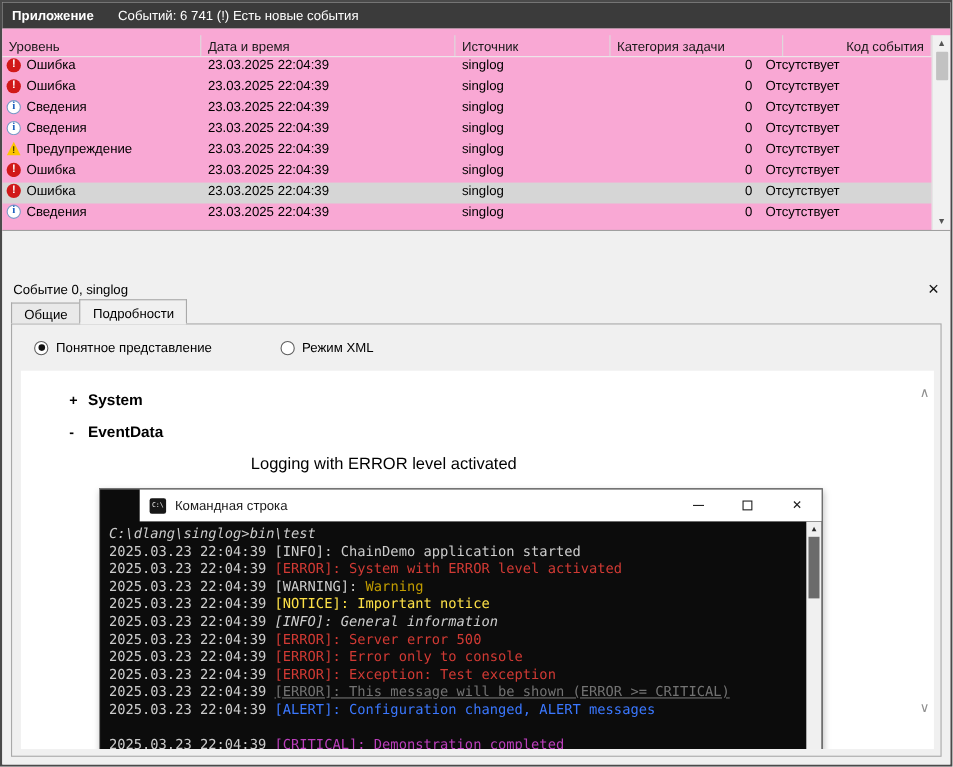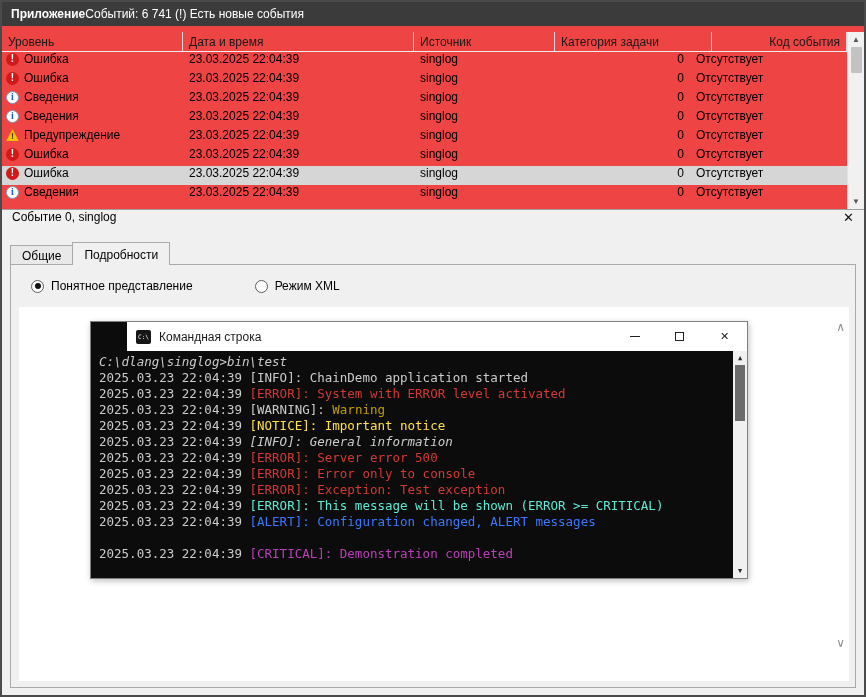--- a/index.html
+++ b/index.html
@@ -7,27 +7,27 @@
 
   .window {
     width:866px; height:697px; position:relative;
     background:#f0f0f0; border:2px solid #4a4a4a;
     font-size:12px; color:#000; overflow:hidden;
   }
 
   
   .titlebar {
     height:24px; background:#3b3b3b; color:#fff;
-    display:flex; align-items:center; padding:0 9px; gap:0;
+    display:flex; align-items:center; padding:0 9px; gap:22px;
   }
   .app-title { font-weight:bold; }
 
   
   .table-section {
-    height:184px; background:#ef4444; position:relative;
+    height:184px; background:#f9a8d4; position:relative;
     border-bottom:1px solid #9f9f9f; padding:6px 17px 0 0;
   }
   .tbl-header { display:flex; height:20px; border-bottom:1px solid #ececec; }
   .tbl-header .cell {
     padding:3px 6px 0 6px; border-right:1px solid #dcdcdc;
     white-space:nowrap; overflow:hidden; color:#1a1a1a;
   }
   .c-level { width:181px; }
   .c-datetime { width:231px; }
   .c-source { width:141px; }
@@ -55,22 +55,22 @@
     background:#f1f1f1; border-left:1px solid #e2e2e2;
     display:flex; flex-direction:column; align-items:center;
   }
   .vscroll .arr { height:15px; font-size:8px; color:#555; display:flex; align-items:center; }
   .vscroll .thumb { width:11px; height:26px; background:#c2c2c2; border-radius:1px; }
   .vscroll .spacer { flex:1; }
 
   
   .details { height:487px; background:#f0f0f0; display:flex; flex-direction:column; }
   .details-header {
-    height:30px; display:flex; align-items:flex-start;
-    justify-content:space-between; padding:0 10px;
+    height:30px; display:flex; align-items:flex-end;
+    justify-content:space-between; padding:0 10px;margin-top:30px;
   }
   .close-x { color:#111; font-size:13px; cursor:default; }
 
   .tabs { display:flex; padding-left:8px; position:relative; z-index:2; height:22px; margin-top:2px; align-items:flex-end; }
   .tab {
     padding:3px 11px 3px 11px; border:1px solid #a9a9a9; border-bottom:none;
     background:#e9e9e9; height:19px; margin-right:-1px; white-space:nowrap;
   }
   .tab.active { background:#f0f0f0; height:22px; padding-top:5px; position:relative; }
   .tab.active::after { content:""; position:absolute; left:0; right:0; bottom:-1px; height:2px; background:#f0f0f0; }
@@ -261,20 +261,29 @@
         <label class="radio">
           <span class="rdot"></span>
           <span>Режим XML</span>
         </label>
       </div>
 
       <div class="content-box">
         <span class="chev top">∧</span>
         <span class="chev bottom">∨</span>
 
+        <div class="tree">
+          <div class="tree-row">
+            <span class="toggle">+</span><span class="nlabel">System</span>
+          </div>
+          <div class="tree-row">
+            <span class="toggle">-</span><span class="nlabel">EventData</span>
+          </div>
+          <div class="event-message">Logging with ERROR level activated</div>
+        </div>
 
         <div class="console">
           <div class="console-titlebar">
             <span class="cmd-icon">C:\</span>
             <span class="console-title">Командная строка</span>
             <div class="win-btns">
               <span class="wb">
                   <i class="min"></i>
                 </span>
               <span class="wb">
@@ -287,21 +296,21 @@
             <div class="console-output">
                 <div class="console-line"><span style="color: rgb(204, 204, 204); font-style: italic;">C:\dlang\singlog&gt;bin\test</span></div>
                 <div class="console-line"><span style="color: rgb(204, 204, 204);">2025.03.23 22:04:39 </span><span style="color: rgb(204, 204, 204);">[INFO]: ChainDemo application started</span></div>
                 <div class="console-line"><span style="color: rgb(204, 204, 204);">2025.03.23 22:04:39 </span><span style="color: rgb(209, 58, 52);">[ERROR]: System with ERROR level activated</span></div>
                 <div class="console-line"><span style="color: rgb(204, 204, 204);">2025.03.23 22:04:39 </span><span style="color: rgb(204, 204, 204);">[WARNING]: </span><span style="color: rgb(193, 156, 0);">Warning</span></div>
                 <div class="console-line"><span style="color: rgb(204, 204, 204);">2025.03.23 22:04:39 </span><span style="color: #fde047;">[NOTICE]: Important notice</span></div>
                 <div class="console-line"><span style="color: rgb(204, 204, 204);">2025.03.23 22:04:39 </span><span style="color: rgb(204, 204, 204); font-style: italic;">[INFO]: General information</span></div>
                 <div class="console-line"><span style="color: rgb(204, 204, 204);">2025.03.23 22:04:39 </span><span style="color: rgb(209, 58, 52);">[ERROR]: Server error 500</span></div>
                 <div class="console-line"><span style="color: rgb(204, 204, 204);">2025.03.23 22:04:39 </span><span style="color: rgb(209, 58, 52);">[ERROR]: Error only to console</span></div>
                 <div class="console-line"><span style="color: rgb(204, 204, 204);">2025.03.23 22:04:39 </span><span style="color: rgb(209, 58, 52);">[ERROR]: Exception: Test exception</span></div>
-                <div class="console-line"><span style="color: rgb(204, 204, 204);">2025.03.23 22:04:39 </span><span style="color: #5eead4;">[ERROR]: This message will be shown (ERROR &gt;= CRITICAL)</span></div>
+                <div class="console-line"><span style="color: rgb(204, 204, 204);">2025.03.23 22:04:39 </span><span style="color: #737373; text-decoration: underline;">[ERROR]: This message will be shown (ERROR &gt;= CRITICAL)</span></div>
                 <div class="console-line"><span style="color: rgb(204, 204, 204);">2025.03.23 22:04:39 </span><span style="color: rgb(59, 120, 255);">[ALERT]: Configuration changed, ALERT messages</span></div>
                 <div class="console-line"><span style="color: rgb(204, 204, 204);"></span>&nbsp;</div>
                 <div class="console-line"><span style="color: rgb(204, 204, 204);">2025.03.23 22:04:39 </span><span style="color: rgb(188, 63, 188);">[CRITICAL]: Demonstration completed</span></div>
               </div>
             <div class="console-scroll">
               <span class="arr">▲</span>
               <span class="thumb"></span>
               <span class="spacer"></span>
               <span class="arr">▼</span>
             </div>

